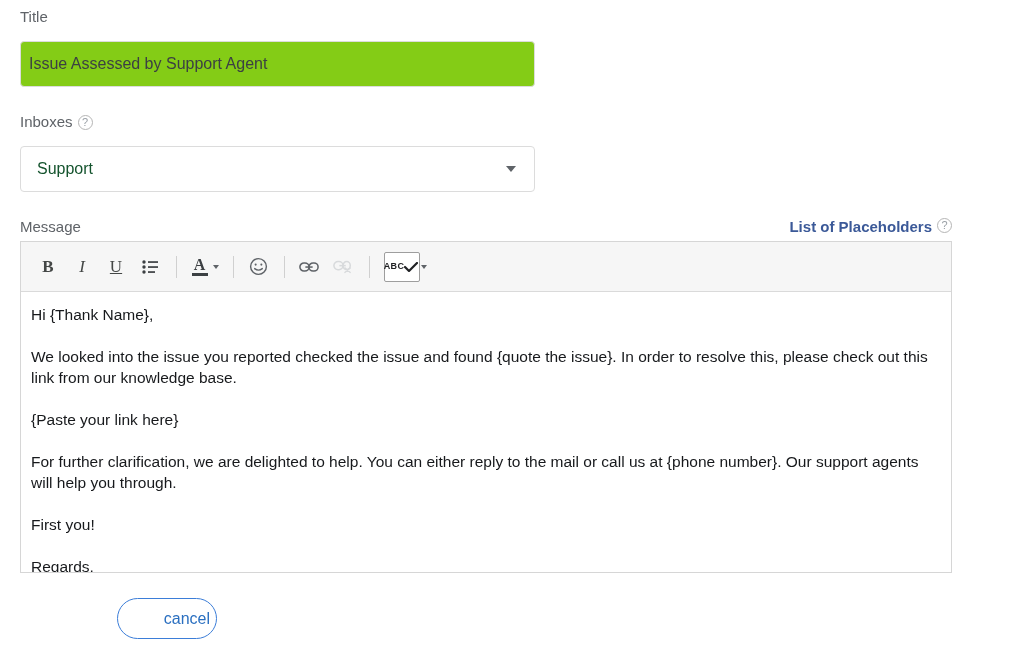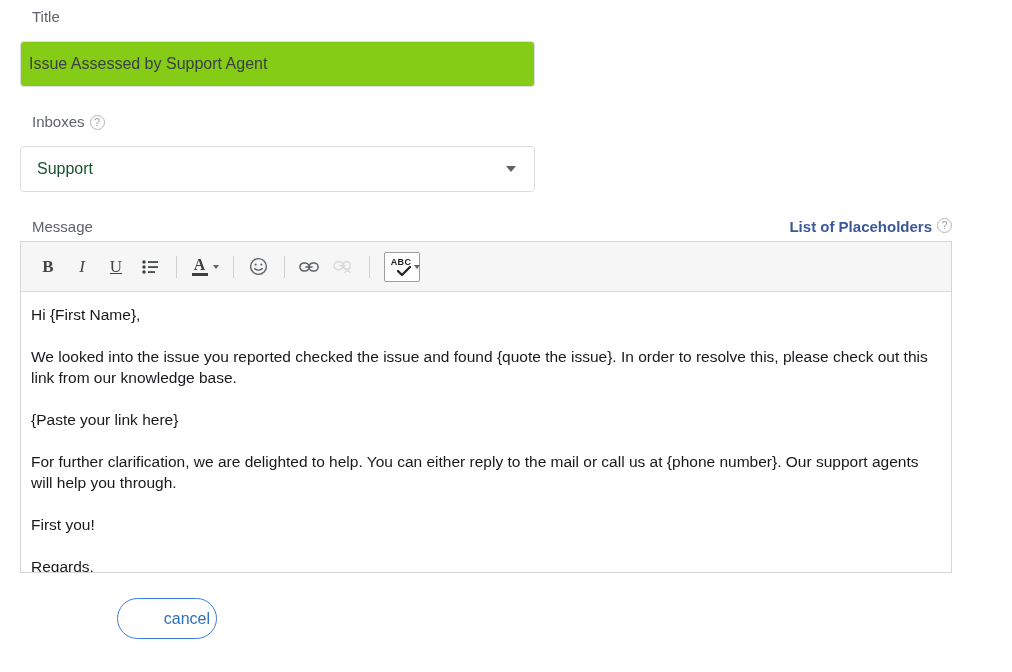--- a/index.html
+++ b/index.html
@@ -20,21 +20,20 @@
     background: #ffffff;
     overflow: hidden;
   }
 
   
   .field-label {
     font-size: 15px;
     color: #5f6368;
     line-height: 18px;
     font-weight: 400;
-    margin-left: 12px;
   }
 
   .help-icon {
     display: inline-block;
     vertical-align: middle;
     width: 15px;
     height: 15px;
     border-radius: 50%;
     border: 1px solid #b5b5b5;
     color: #9aa0a6;
@@ -334,32 +333,32 @@
           <rect x="1" y="2" width="10" height="9" rx="4.5" fill="none" stroke="#9aa0a6" stroke-width="1.7"></rect>
           <rect x="11" y="2" width="8" height="9" rx="4.5" fill="none" stroke="#9aa0a6" stroke-width="1.7"></rect>
           <rect x="7" y="5.7" width="7" height="1.7" fill="#9aa0a6"></rect>
           <path d="M13 9 L19 14 M19 9 L13 14" stroke="#9aa0a6" stroke-width="1.5" stroke-linecap="round"></path>
         </svg>
       </div>
 
       <div class="tb-sep"></div>
 
       <div class="tb-spell">
-        <span style="display:flex;flex-direction:column;align-items:flex-end;line-height:8px;margin-left:7px;">
+        <span style="display:flex;flex-direction:row;align-items:flex-start;line-height:8px;margin-left:7px;">
           <span style="font-family:'Liberation Sans',sans-serif;font-size:9px;font-weight:bold;color:#202124;letter-spacing:.3px;">ABC</span>
           <svg width="14" height="10" viewBox="0 0 14 10" aria-hidden="true">
             <path d="M1 5 L5 9 L13 1" fill="none" stroke="#202124" stroke-width="2.2" stroke-linecap="round" stroke-linejoin="round"></path>
           </svg>
         </span>
         <span class="mini-caret"></span>
       </div>
     </div>
 
     <div class="editor-body">
-      <p>Hi {First Name},</p>
+      <p>Hi {Thank Name},</p>
       <p>We looked into the issue you reported checked the issue and found {quote the issue}. In order to resolve this, please check out this link from our knowledge base.</p>
       <p>{Paste your link here}</p>
       <p>For further clarification, we are delighted to help. You can either reply to the mail or call us at {phone number}. Our support agents will help you through.</p>
       <p>First you!</p>
       <p>Regards,</p>
     </div>
 
   </div>
 
   <button class="cancel-btn">cancel</button>

